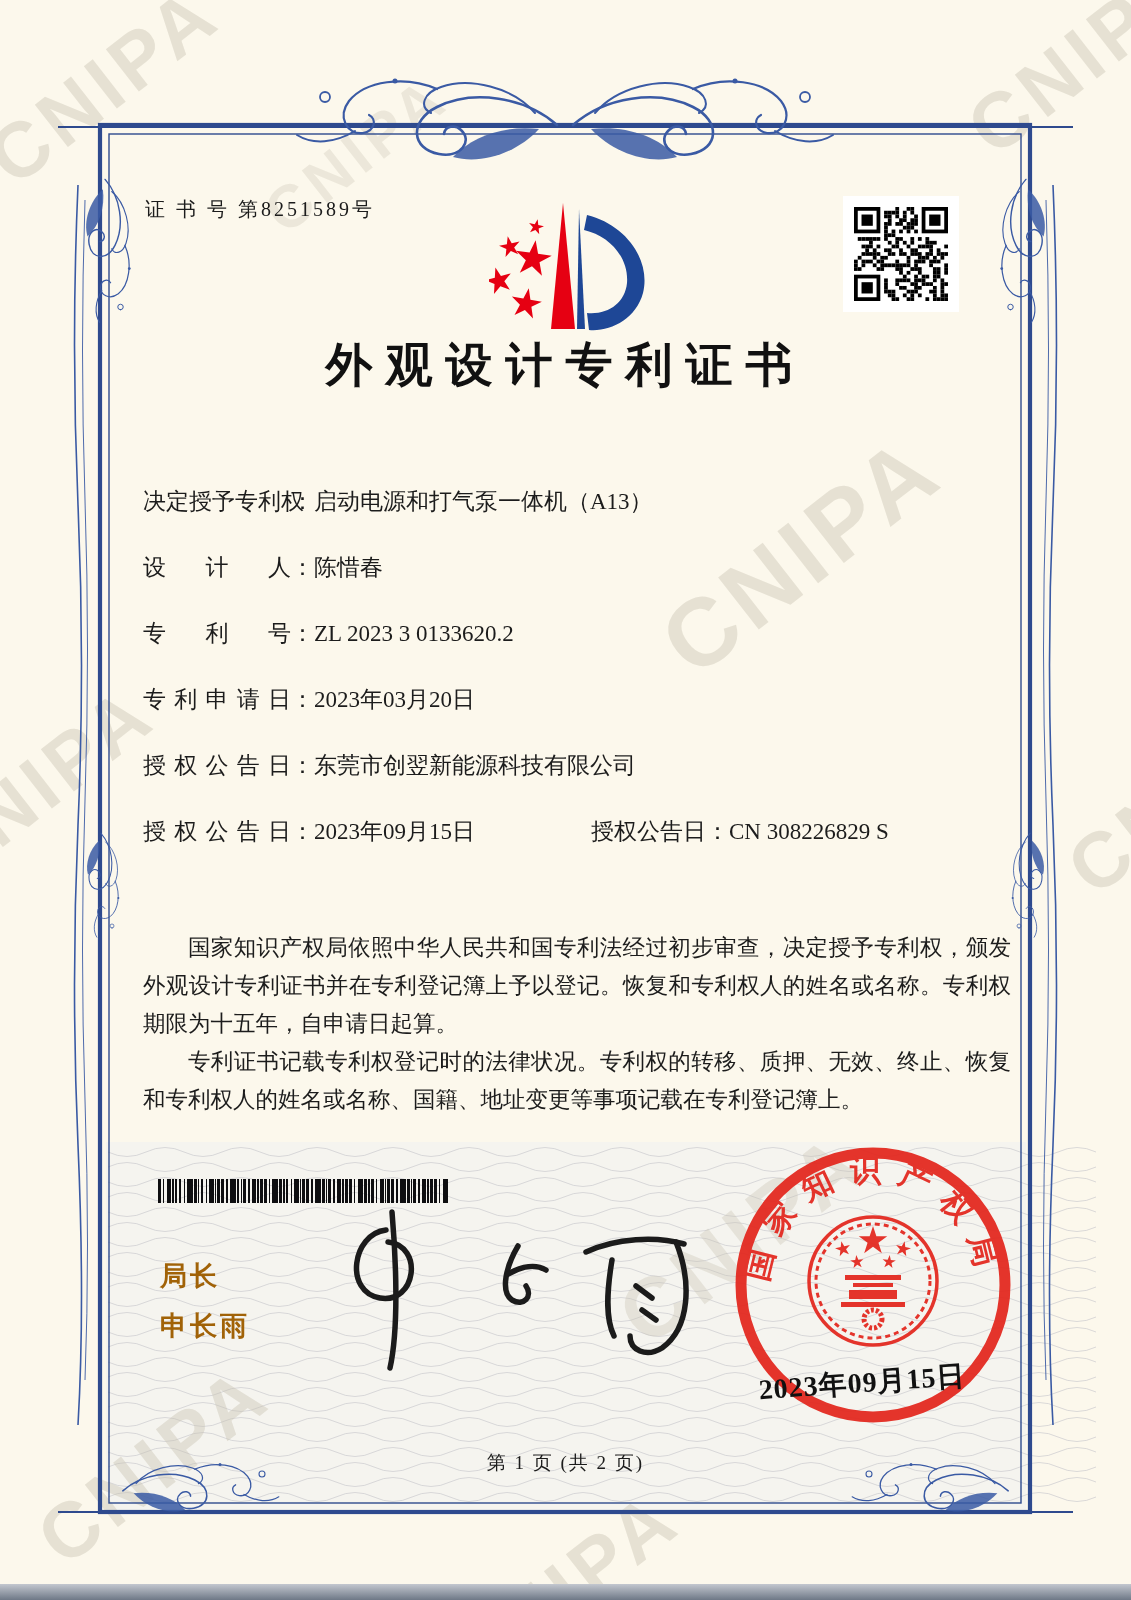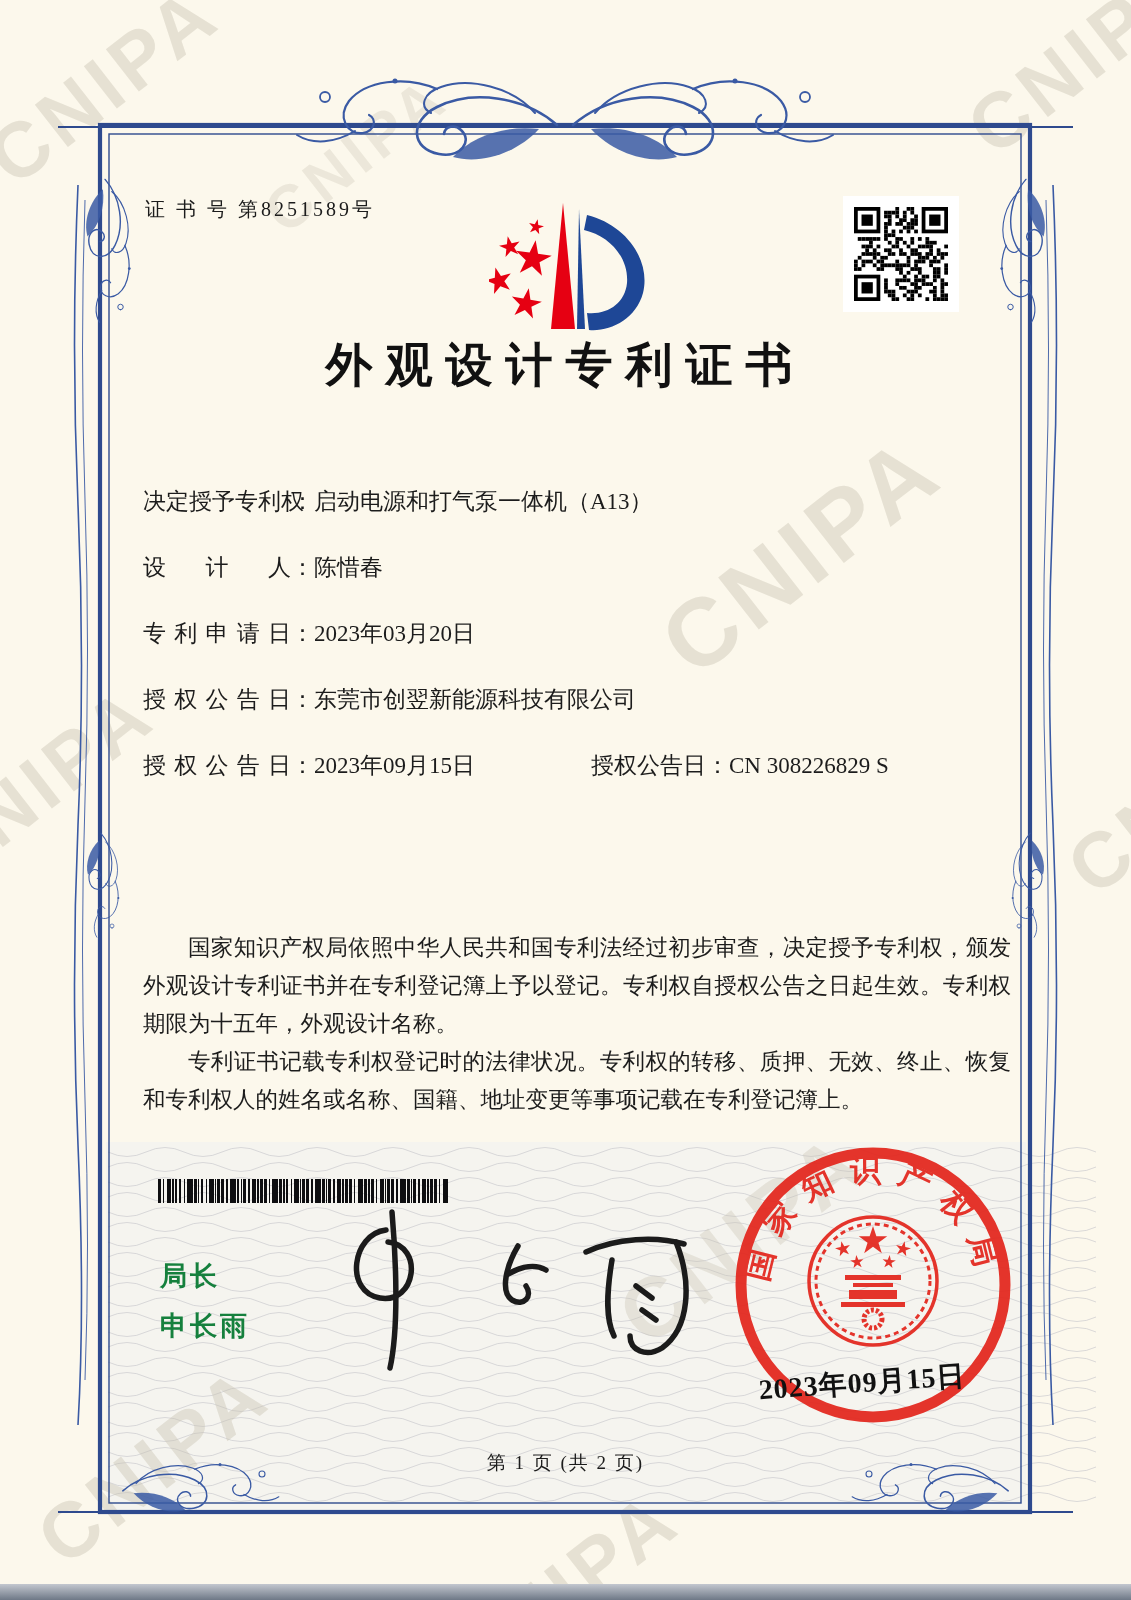--- a/index.html
+++ b/index.html
@@ -32,21 +32,21 @@
   .fvalue{display:inline-block;vertical-align:top;}
   .pair2{margin-left:116px;}
   .pair2 .flabel2{display:inline-block;}
   
   .paras{position:absolute;left:143px;top:929px;width:868px;font-size:22.5px;line-height:38px;text-align:justify;}
   .paras p{margin:0;text-indent:2em;}
   
   .barcode{position:absolute;left:158px;top:1179px;width:292px;height:24px;display:flex;align-items:stretch;overflow:hidden;}
   .barcode div{height:100%;}
   
-  .signer{position:absolute;left:160px;top:1258px;font-family:"Liberation Sans","DejaVu Sans",sans-serif;font-weight:bold;font-size:27px;letter-spacing:3px;color:#15803d;}
+  .signer{position:absolute;left:160px;top:1258px;font-family:"Liberation Sans","DejaVu Sans",sans-serif;font-weight:bold;font-size:27px;letter-spacing:3px;color:#a16207;}
   .signer div{margin-bottom:14px;}
   .signature{position:absolute;left:300px;top:1208px;}
   
   .seal{position:absolute;left:723px;top:1135px;}
   .seal-date{
     position:absolute;left:752px;top:1364px;width:220px;text-align:center;
     font-size:28px;font-weight:bold;color:#111;transform:rotate(-4deg);letter-spacing:1px;
   }
   
   .page-num{position:absolute;left:0;top:1450px;width:100%;text-align:center;font-size:19px;letter-spacing:2px;}
@@ -382,32 +382,35 @@
   <div class="title">外观设计专利证书</div>
 
   <div class="fields">
     <div class="frow">
       <span class="flabel">决定授予专利权</span><span class="fsep">：</span><span class="fvalue">启动电源和打气泵一体机（A13）</span>
     </div>
     <div class="frow">
       <span class="flabel">设计人</span><span class="fsep">：</span><span class="fvalue">陈惜春</span>
     </div>
     <div class="frow">
+      <span class="flabel">专利号</span><span class="fsep">：</span><span class="fvalue">ZL 2023 3 0133620.2</span>
+    </div>
+    <div class="frow">
       <span class="flabel">专利申请日</span><span class="fsep">：</span><span class="fvalue">2023年03月20日</span>
     </div>
     <div class="frow">
       <span class="flabel">授权公告日</span><span class="fsep">：</span><span class="fvalue">东莞市创翌新能源科技有限公司</span>
     </div>
     <div class="frow">
       <span class="flabel">授权公告日</span><span class="fsep">：</span><span class="fvalue">2023年09月15日</span><span class="pair2"><span class="flabel2">授权公告日</span><span>：</span><span>CN 308226829 S</span></span>
     </div>
   </div>
 
   <div class="paras">
-    <p>国家知识产权局依照中华人民共和国专利法经过初步审查，决定授予专利权，颁发外观设计专利证书并在专利登记簿上予以登记。专利权自授权公告之日起生效。专利权期限为十五年，外观设计名称。</p>
+    <p>国家知识产权局依照中华人民共和国专利法经过初步审查，决定授予专利权，颁发外观设计专利证书并在专利登记簿上予以登记。恢复和专利权人的姓名或名称。专利权期限为十五年，自申请日起算。</p>
     <p>专利证书记载专利权登记时的法律状况。专利权的转移、质押、无效、终止、恢复和专利权人的姓名或名称、国籍、地址变更等事项记载在专利登记簿上。</p>
   </div>
 
   <div class="barcode" id="barcode">
       <div style="width:2.8px;background:#0e0e10"></div>
       <div style="width:2.3px"></div>
       <div style="width:1.4px;background:#0e0e10"></div>
       <div style="width:2.3px"></div>
       <div style="width:4.199999999999999px;background:#0e0e10"></div>
       <div style="width:1.15px"></div>

